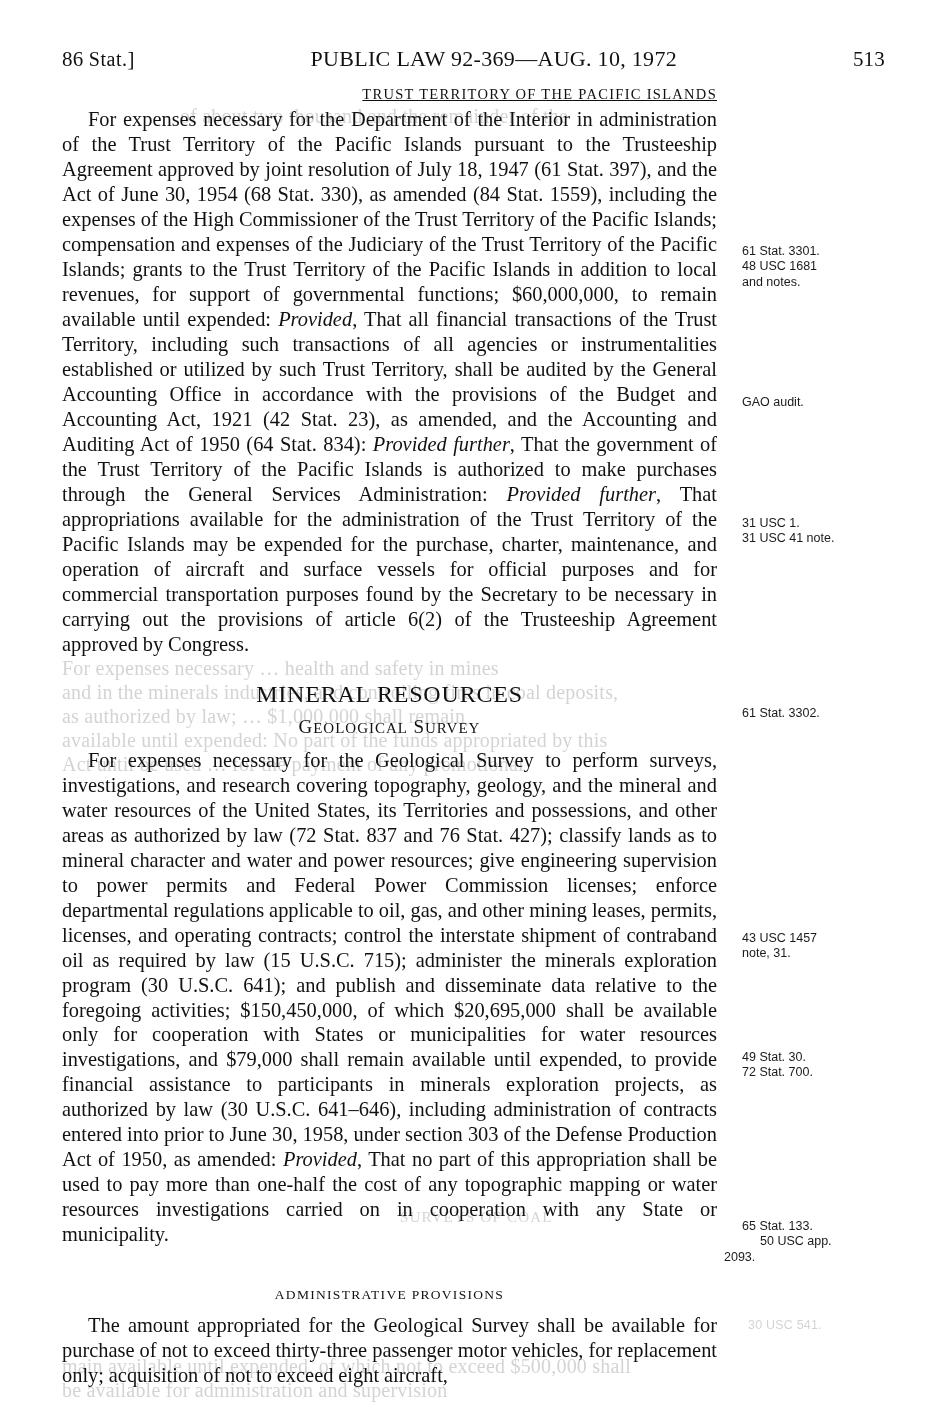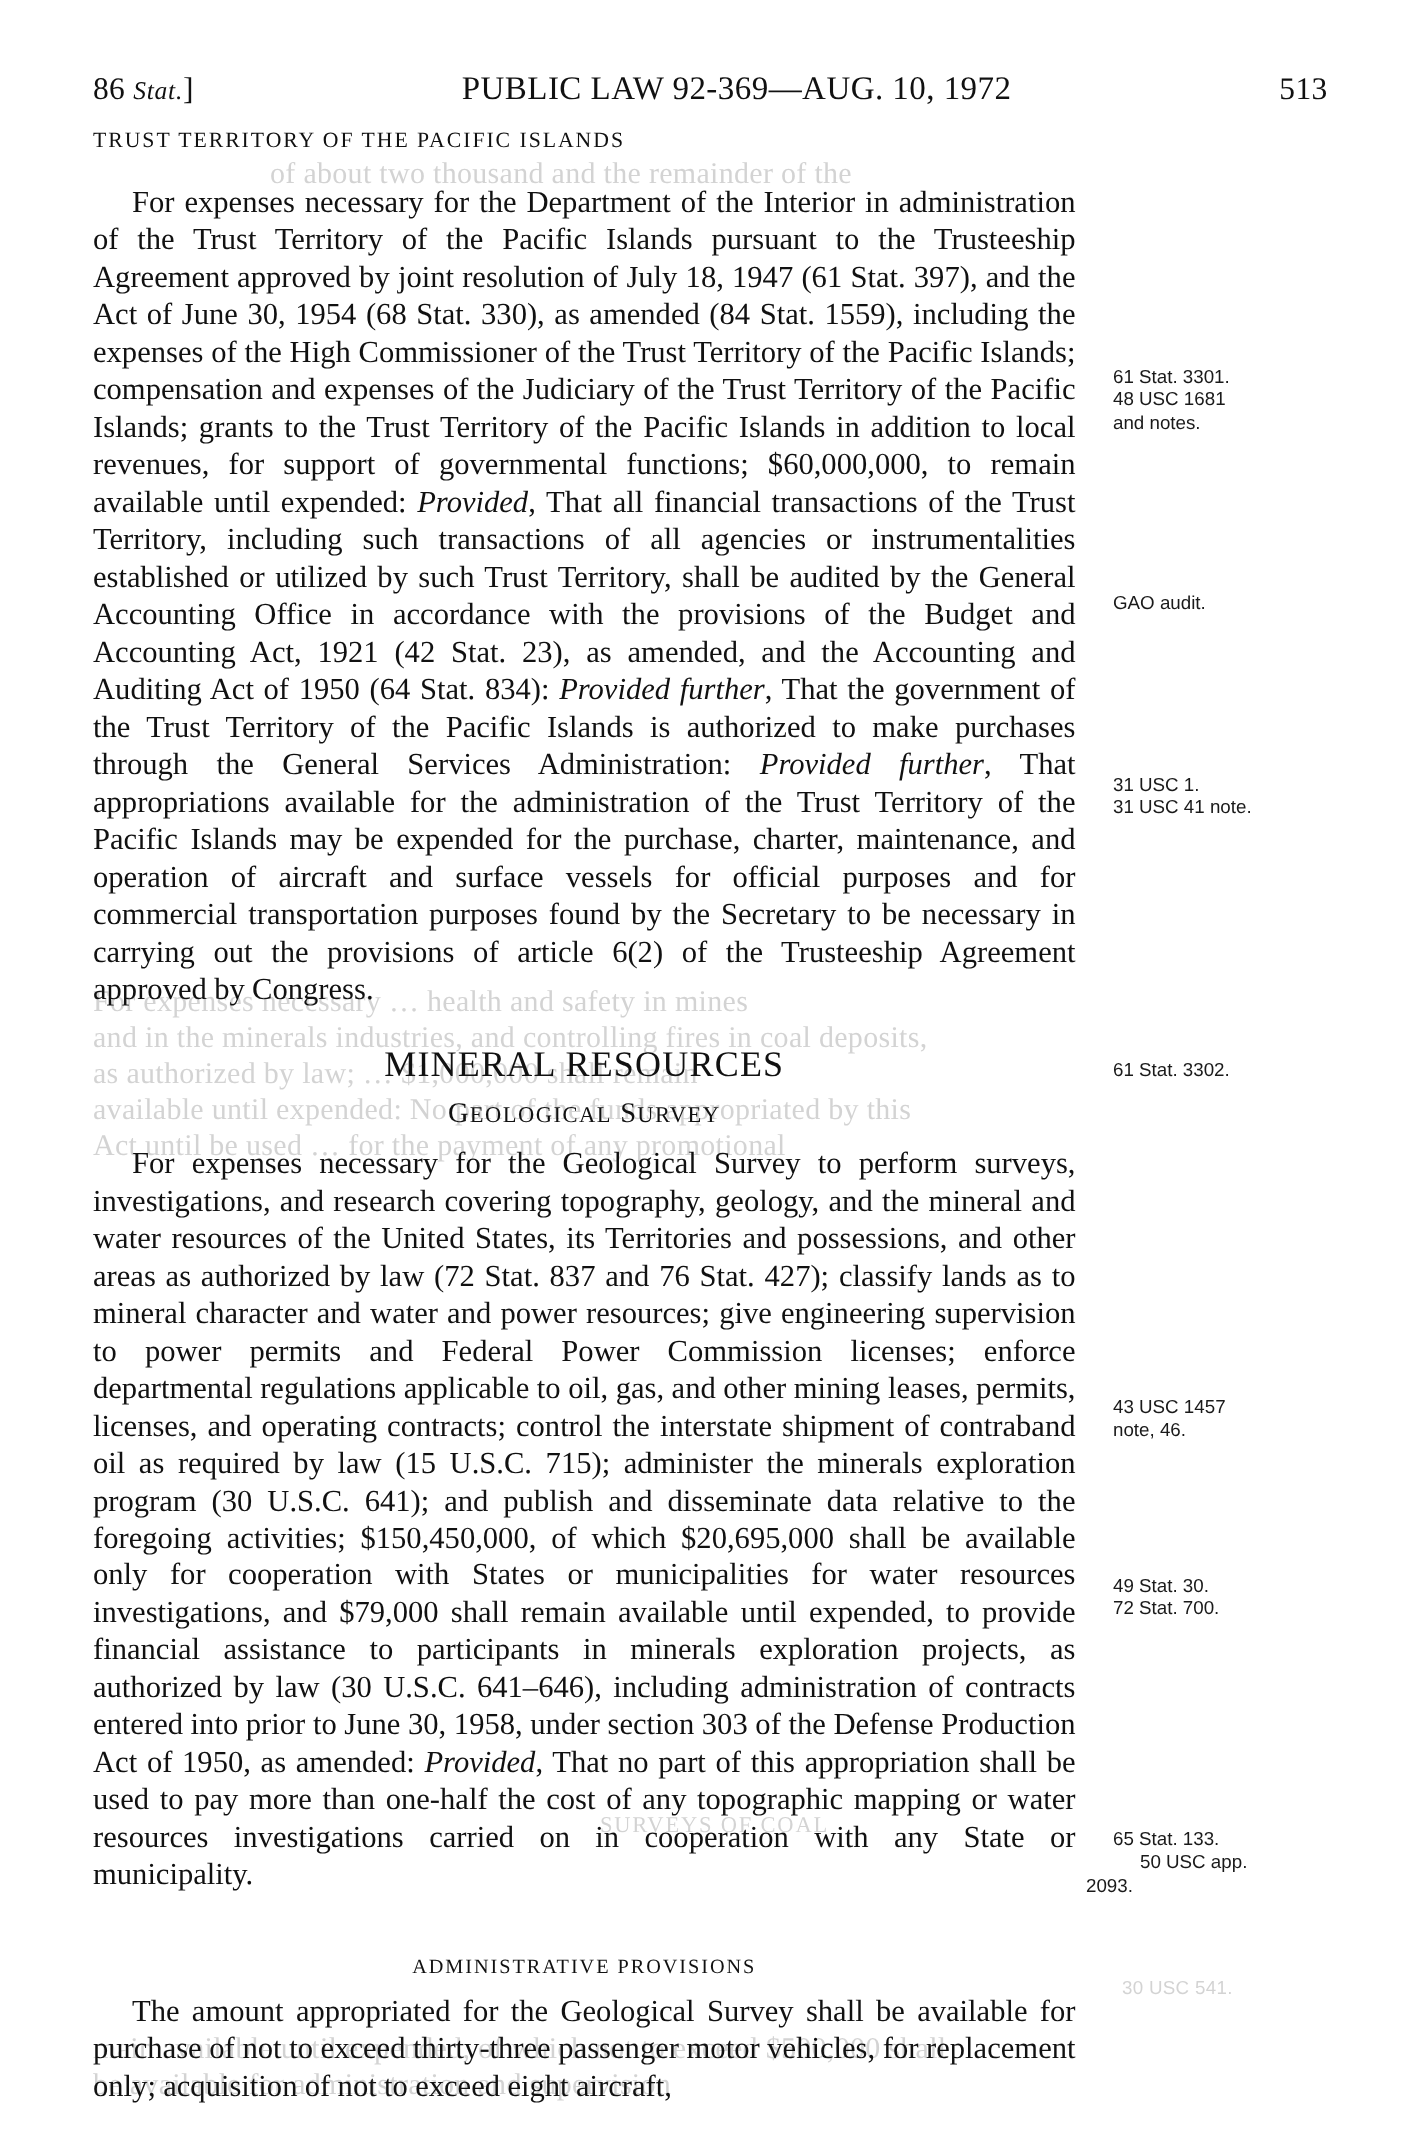--- a/index.html
+++ b/index.html
@@ -29,23 +29,22 @@
     justify-content: space-between;
     font-size: 21px;
     letter-spacing: 0.2px;
     margin-bottom: 14px;
   }
   .runhead .left {
     white-space: nowrap;
     font-size: 21px;
   }
   .runhead .left .sc {
-    font-size: 17px;
+    font-size: 20px;
     letter-spacing: 0.5px;
-    font-style: italic;
   }
   .runhead .center {
     flex: 1;
     text-align: center;
     font-size: 22px;
     letter-spacing: 0.3px;
     white-space: nowrap;
   }
   .runhead .right {
     white-space: nowrap;
@@ -71,25 +70,26 @@
   }
   .mnote {
     position: absolute;
     left: 0;
     width: 180px;
   }
   .mnote .ind {
     display: block;
   }
   .smallcaps-head {
-    text-align: left;
+    text-align: right;
     font-size: 14.5px;
     letter-spacing: 1.3px;
-    margin: 0 0 20px 0;
-    font-weight: normal;
+    margin: 0 0 4px 0;
+    font-weight: normal;
+    text-decoration: underline;
   }
   .bighead {
     text-align: center;
     font-size: 24px;
     letter-spacing: 0.8px;
     margin: 24px 0 8px 0;
     font-weight: normal;
   }
   .midhead {
     text-align: center;
@@ -179,21 +179,21 @@
       </div>
       <div class="mnote" style="top:430px;">
         <span class="ind">31 USC 1.</span>
         <span class="ind">31 USC 41 note.</span>
       </div>
       <div class="mnote" style="top:620px;">
         <span class="ind">61 Stat. 3302.</span>
       </div>
       <div class="mnote" style="top:845px;">
         <span class="ind">43 USC 1457</span>
-        <span class="ind">note, 46.</span>
+        <span class="ind">note, 31.</span>
       </div>
       <div class="mnote" style="top:964px;">
         <span class="ind">49 Stat. 30.</span>
         <span class="ind">72 Stat. 700.</span>
       </div>
       <div class="mnote" style="top:1133px;">
         <span class="ind">65 Stat. 133.</span>
         <span class="ind" style="margin-left:18px;">50 USC app.</span>
         <span class="ind" style="margin-left:-18px;">2093.</span>
       </div>

